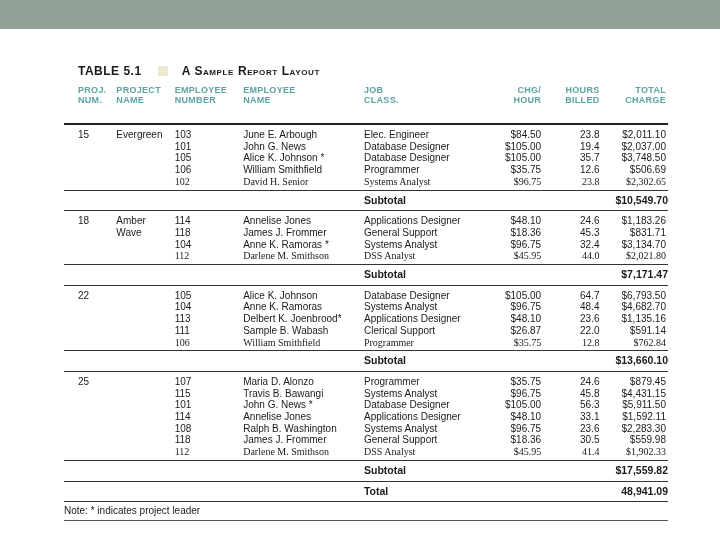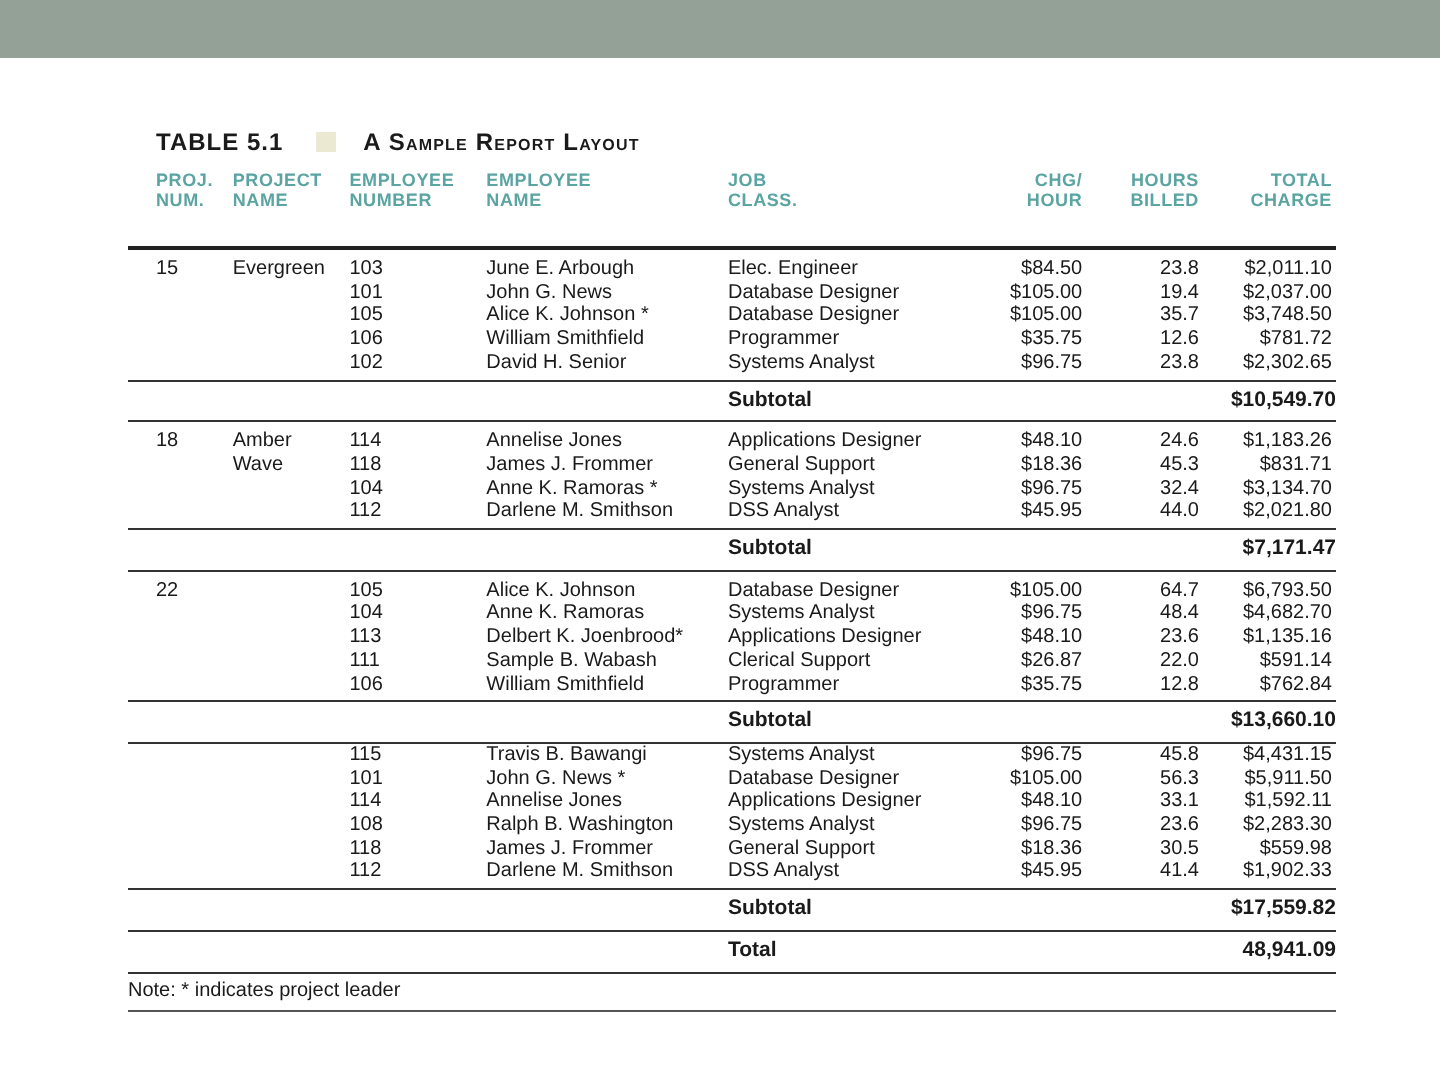--- a/index.html
+++ b/index.html
@@ -17,21 +17,21 @@
   .title-text { font-weight: bold; font-size: 12px; font-variant: small-caps; letter-spacing: 0.6px; text-align: right; }
   table { border-collapse: collapse; width: 604px; margin-top: 3px; table-layout: fixed; }
   th {
     color: #5aa4a2; font-size: 9px; font-weight: bold; text-align: left;
     letter-spacing: 0.3px; line-height: 10px; padding: 2px 0 18px 0; vertical-align: bottom;
     border-bottom: 2px solid #222;
   }
   th.r, td.r { text-align: right; }
   td { font-size: 10px; line-height: 11.7px; padding: 0; white-space: nowrap; vertical-align: top; }
   tr.first td { padding-top: 4px; }
-  tr.last td { padding-bottom: 2px; }
+  tr.last td { padding-bottom: 2px; font-family: Liberation Serif, serif; }
   tr.sub td { border-top: 1.5px solid #333; border-bottom: 1.5px solid #333; font-weight: bold; font-size: 10.5px; padding: 4px 0 4px 0; }
   tr.total td { border-top: 1.5px solid #333; border-bottom: 1.5px solid #333; font-weight: bold; font-size: 10.5px; padding: 4px 0 4px 0; }
   .note { font-size: 10px; padding: 3px 0 4px 0; border-bottom: 1.5px solid #555; width: 604px; }
   .c1 { width: 38px; padding-left: 14px !important; }
   .c2 { width: 58px; }
   .c3 { width: 68px; }
   .c4 { width: 120px; }
   .c5 { width: 118px; }
   .c6 { width: 58px; }
   .c7 { width: 58px; }
@@ -95,21 +95,21 @@
           <td class="c8 r pad-right">$3,748.50</td>
         </tr>
         <tr>
           <td class="c1"></td>
           <td class="c2"></td>
           <td class="c3">106</td>
           <td class="c4">William Smithfield</td>
           <td class="c5">Programmer</td>
           <td class="c6 r">$35.75</td>
           <td class="c7 r">12.6</td>
-          <td class="c8 r pad-right">$781.72</td>
+          <td class="c8 r pad-right">$506.69</td>
         </tr>
         <tr class=" last">
           <td class="c1"></td>
           <td class="c2"></td>
           <td class="c3">102</td>
           <td class="c4">David H. Senior</td>
           <td class="c5">Systems Analyst</td>
           <td class="c6 r">$96.75</td>
           <td class="c7 r">23.8</td>
           <td class="c8 r pad-right">$2,302.65</td>
@@ -227,20 +227,30 @@
         <tr class="sub">
           <td class="c1"></td>
           <td class="c2"></td>
           <td class="c3"></td>
           <td class="c4"></td>
           <td class="c5">Subtotal</td>
           <td class="c6"></td>
           <td class="c7"></td>
           <td class="c8 r pad-right">$13,660.10</td>
         </tr>
+        <tr class="first">
+          <td class="c1">25</td>
+          <td class="c2"></td>
+          <td class="c3">107</td>
+          <td class="c4">Maria D. Alonzo</td>
+          <td class="c5">Programmer</td>
+          <td class="c6 r">$35.75</td>
+          <td class="c7 r">24.6</td>
+          <td class="c8 r pad-right">$879.45</td>
+        </tr>
         <tr>
           <td class="c1"></td>
           <td class="c2"></td>
           <td class="c3">115</td>
           <td class="c4">Travis B. Bawangi</td>
           <td class="c5">Systems Analyst</td>
           <td class="c6 r">$96.75</td>
           <td class="c7 r">45.8</td>
           <td class="c8 r pad-right">$4,431.15</td>
         </tr>

